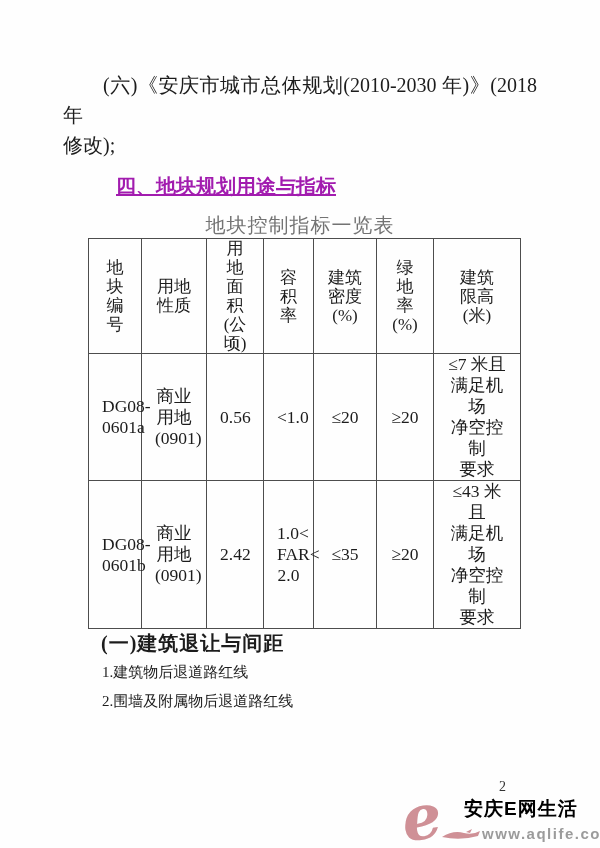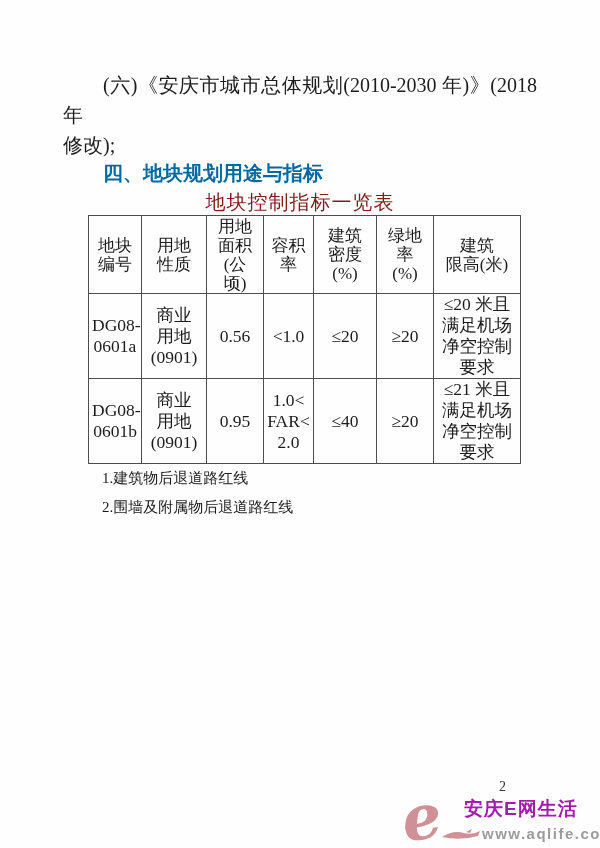--- a/index.html
+++ b/index.html
@@ -12,39 +12,39 @@
     color:#1c1c1c;
   }
   .content{padding:70px 63px 0 63px;}
   p{margin:0;}
   .body-para{
     font-size:20px;line-height:30px;
     text-indent:2em;white-space:pre-line;
     text-align:justify;
   }
   .section-heading{
-    margin:0;font-size:20px;line-height:26px;
+    margin:13px;font-size:20px;line-height:26px;
     font-family:"Liberation Sans","DejaVu Sans",sans-serif;
-    font-weight:bold;text-indent:2em;color:#0369a1;
+    font-weight:bold;text-indent:2em;color:#a21caf;text-decoration:underline;
   }
   .heading-5{margin-top:4px;}
   .table-caption{
     margin-top:3px;font-size:20px;line-height:26px;
-    text-align:center;letter-spacing:1px;color:#7f1d1d;
+    text-align:center;letter-spacing:1px;color:#737373;
   }
   table.indicator-table{
     border-collapse:collapse;table-layout:fixed;
     margin-left:25px;width:432px;
   }
   table.indicator-table th,
   table.indicator-table td{
     border:1px solid #4d4d4d;
     text-align:center;vertical-align:middle;
     white-space:pre-line;
-    padding:0 3px;
+    padding:0 13px;
     font-weight:normal;
     color:#1c1c1c;
   }
   table.indicator-table th{font-size:17px;line-height:19px;}
   table.indicator-table td{font-size:17.5px;line-height:21px;}
   tr.hdr-row{height:78px;}
   tr.row-a{height:82px;}
   tr.row-b{height:78px;}
   .sub-heading{
     font-size:20px;line-height:29px;font-weight:bold;
@@ -66,21 +66,21 @@
     font-style:italic;font-weight:bold;
     font-size:62px;line-height:62px;
     color:#cf9096;
     transform:rotate(-8deg);
     display:inline-block;
   }
   .wm-name{
     position:absolute;left:62px;top:6px;
     font-family:"Liberation Sans","DejaVu Sans",sans-serif;
     font-weight:bold;font-size:19px;line-height:20px;
-    letter-spacing:1px;color:#a21caf;
+    letter-spacing:1px;color:#000000;
   }
   .wm-url-row{
     position:absolute;left:40px;top:32px;
     display:flex;align-items:center;gap:2px;
   }
   .swoosh-icon{display:block;}
   .wm-url{
     font-family:"Liberation Sans","DejaVu Sans",sans-serif;
     font-weight:bold;font-size:15px;letter-spacing:1.5px;
     color:#9b9b9b;
@@ -132,46 +132,47 @@
         <tr class="row-a">
           <td>DG08-
 0601a</td>
           <td>商业
 用地
 (0901)</td>
           <td>0.56</td>
           <td>&lt;1.0</td>
           <td>≤20</td>
           <td>≥20</td>
-          <td>≤20 米且
+          <td>≤7 米且
 满足机场
 净空控制
 要求</td>
         </tr>
         <tr class="row-b">
           <td>DG08-
 0601b</td>
           <td>商业
 用地
 (0901)</td>
-          <td>0.95</td>
+          <td>2.42</td>
           <td>1.0&lt;
 FAR&lt;
 2.0</td>
-          <td>≤40</td>
+          <td>≤35</td>
           <td>≥20</td>
-          <td>≤21 米且
+          <td>≤43 米且
 满足机场
 净空控制
 要求</td>
         </tr>
       </tbody>
     </table>
 
 
+    <p class="sub-heading">(一)建筑退让与间距</p>
 
     <p class="item-title">1.建筑物后退道路红线</p>
 
     <p class="item-title">2.围墙及附属物后退道路红线</p>
 
   </div>
 
   <div class="page-number">2</div>
 
   <div class="watermark">

